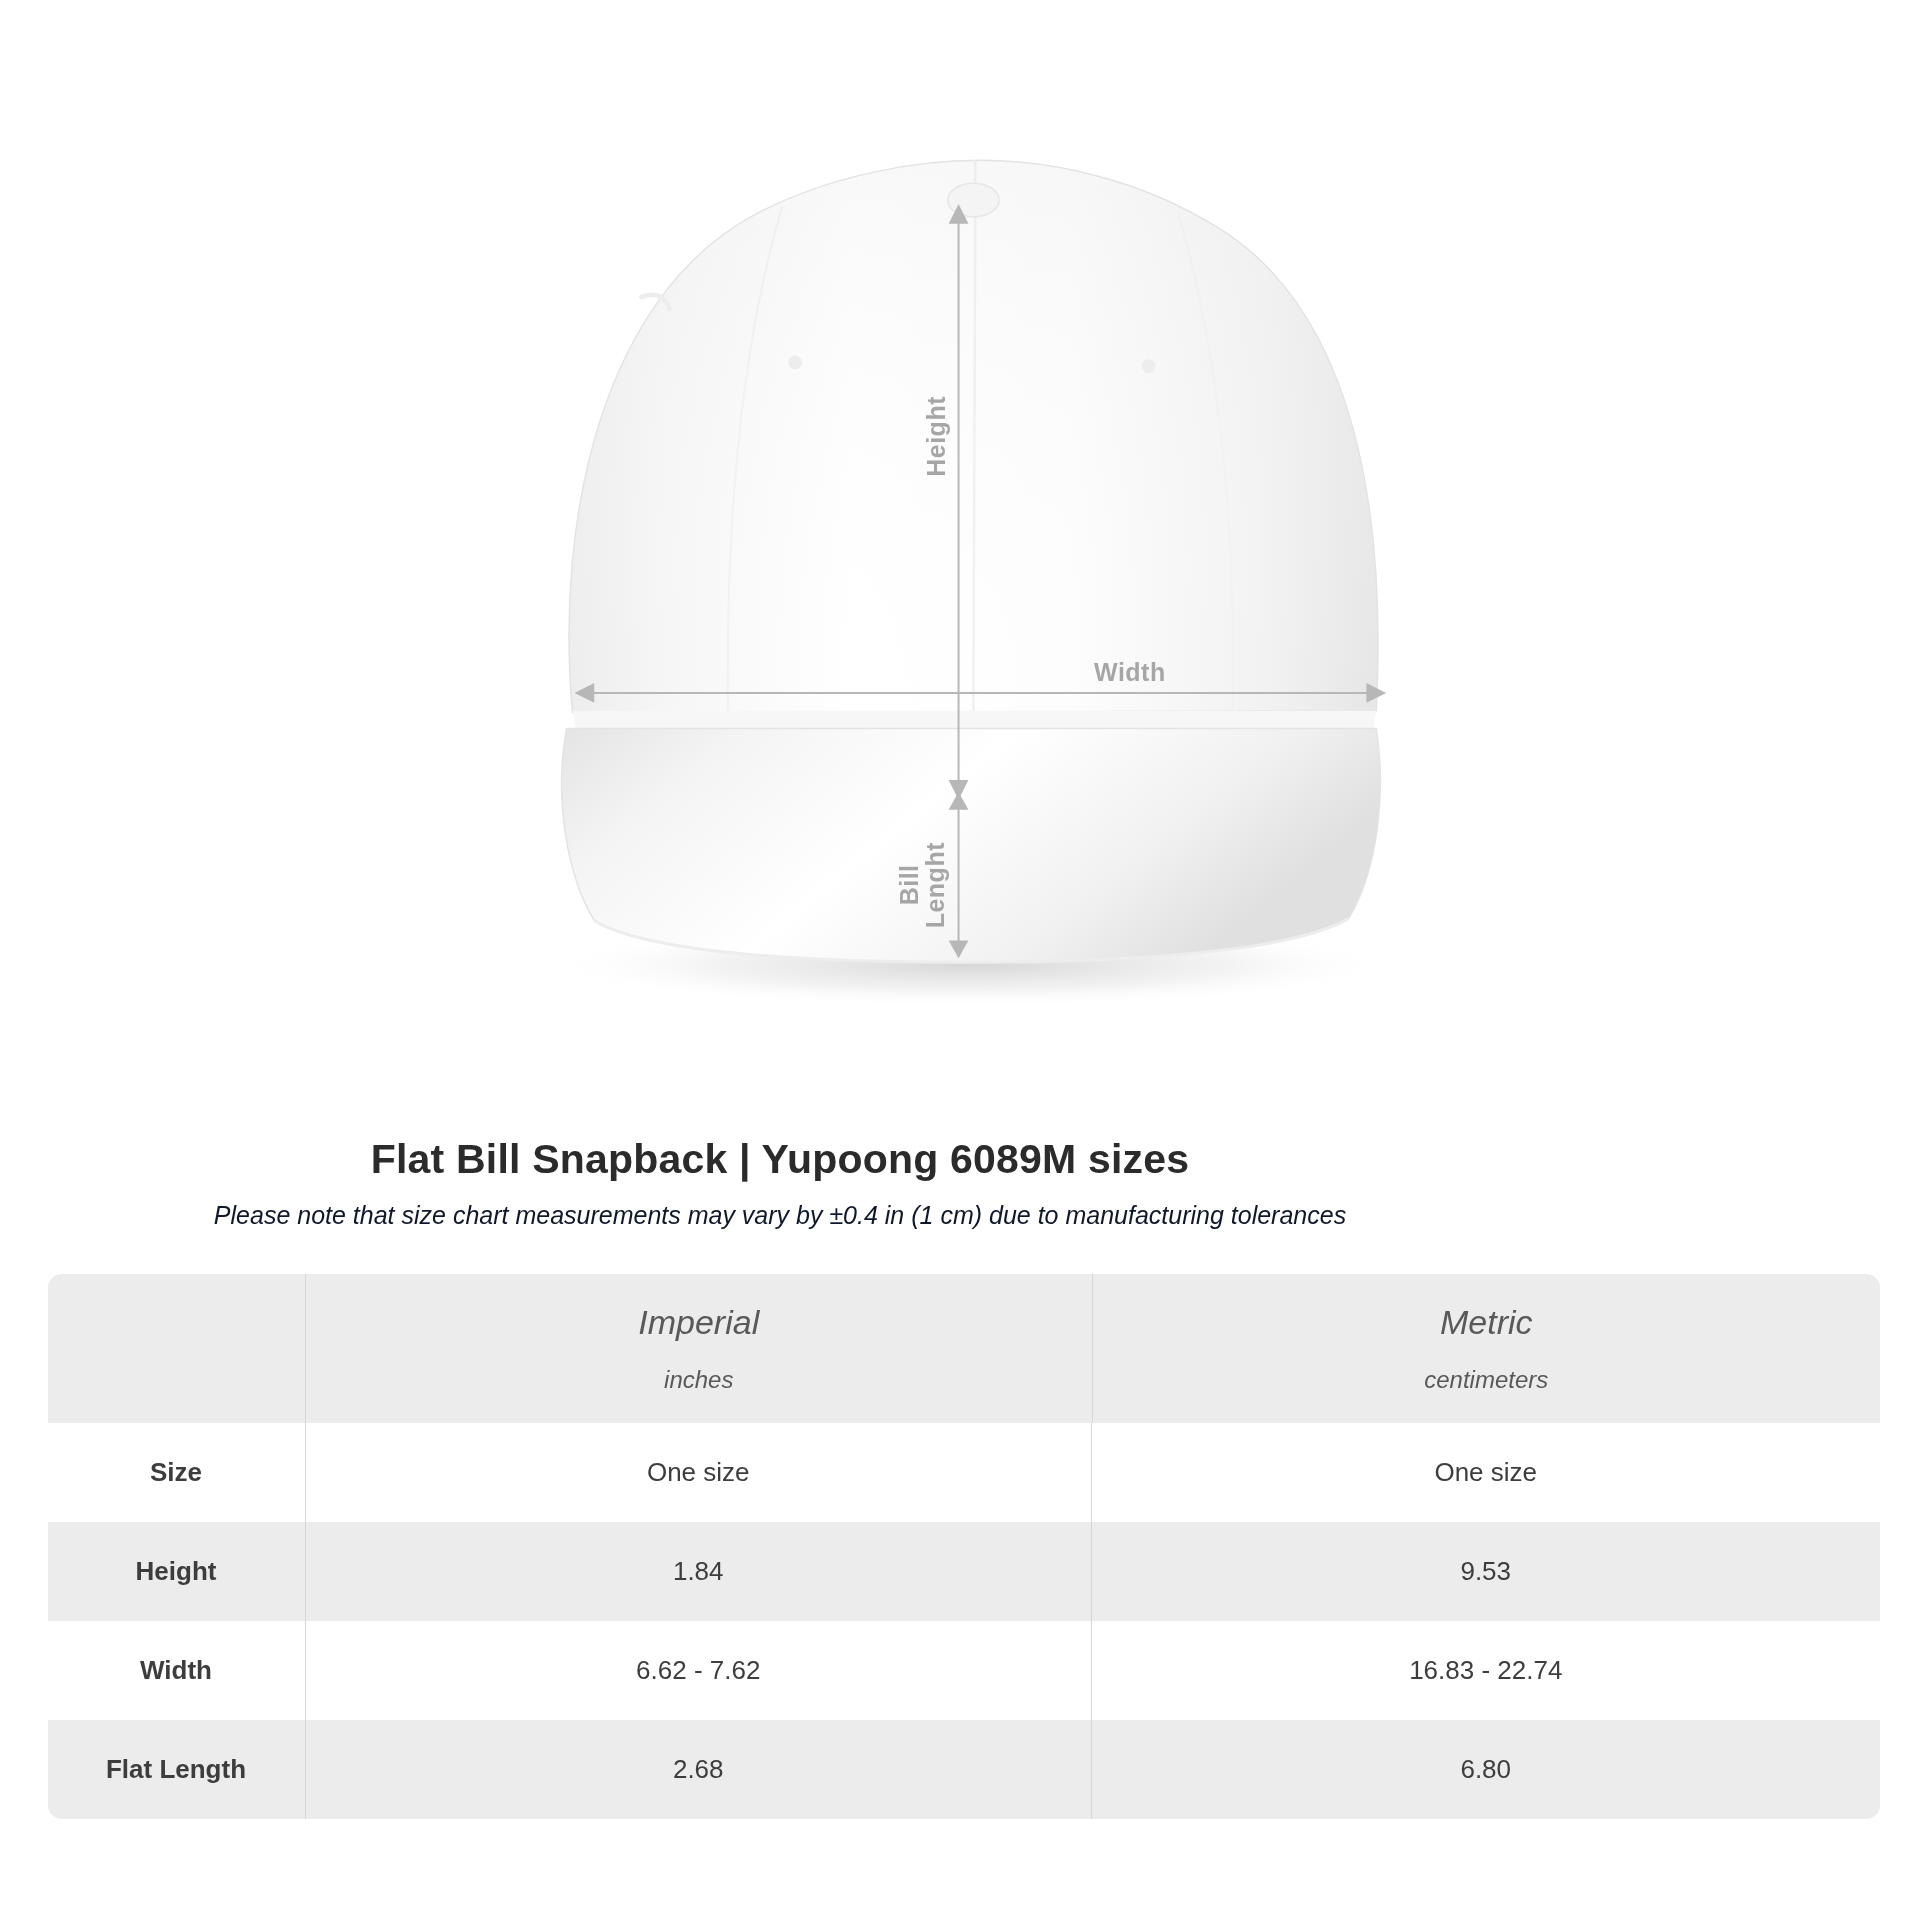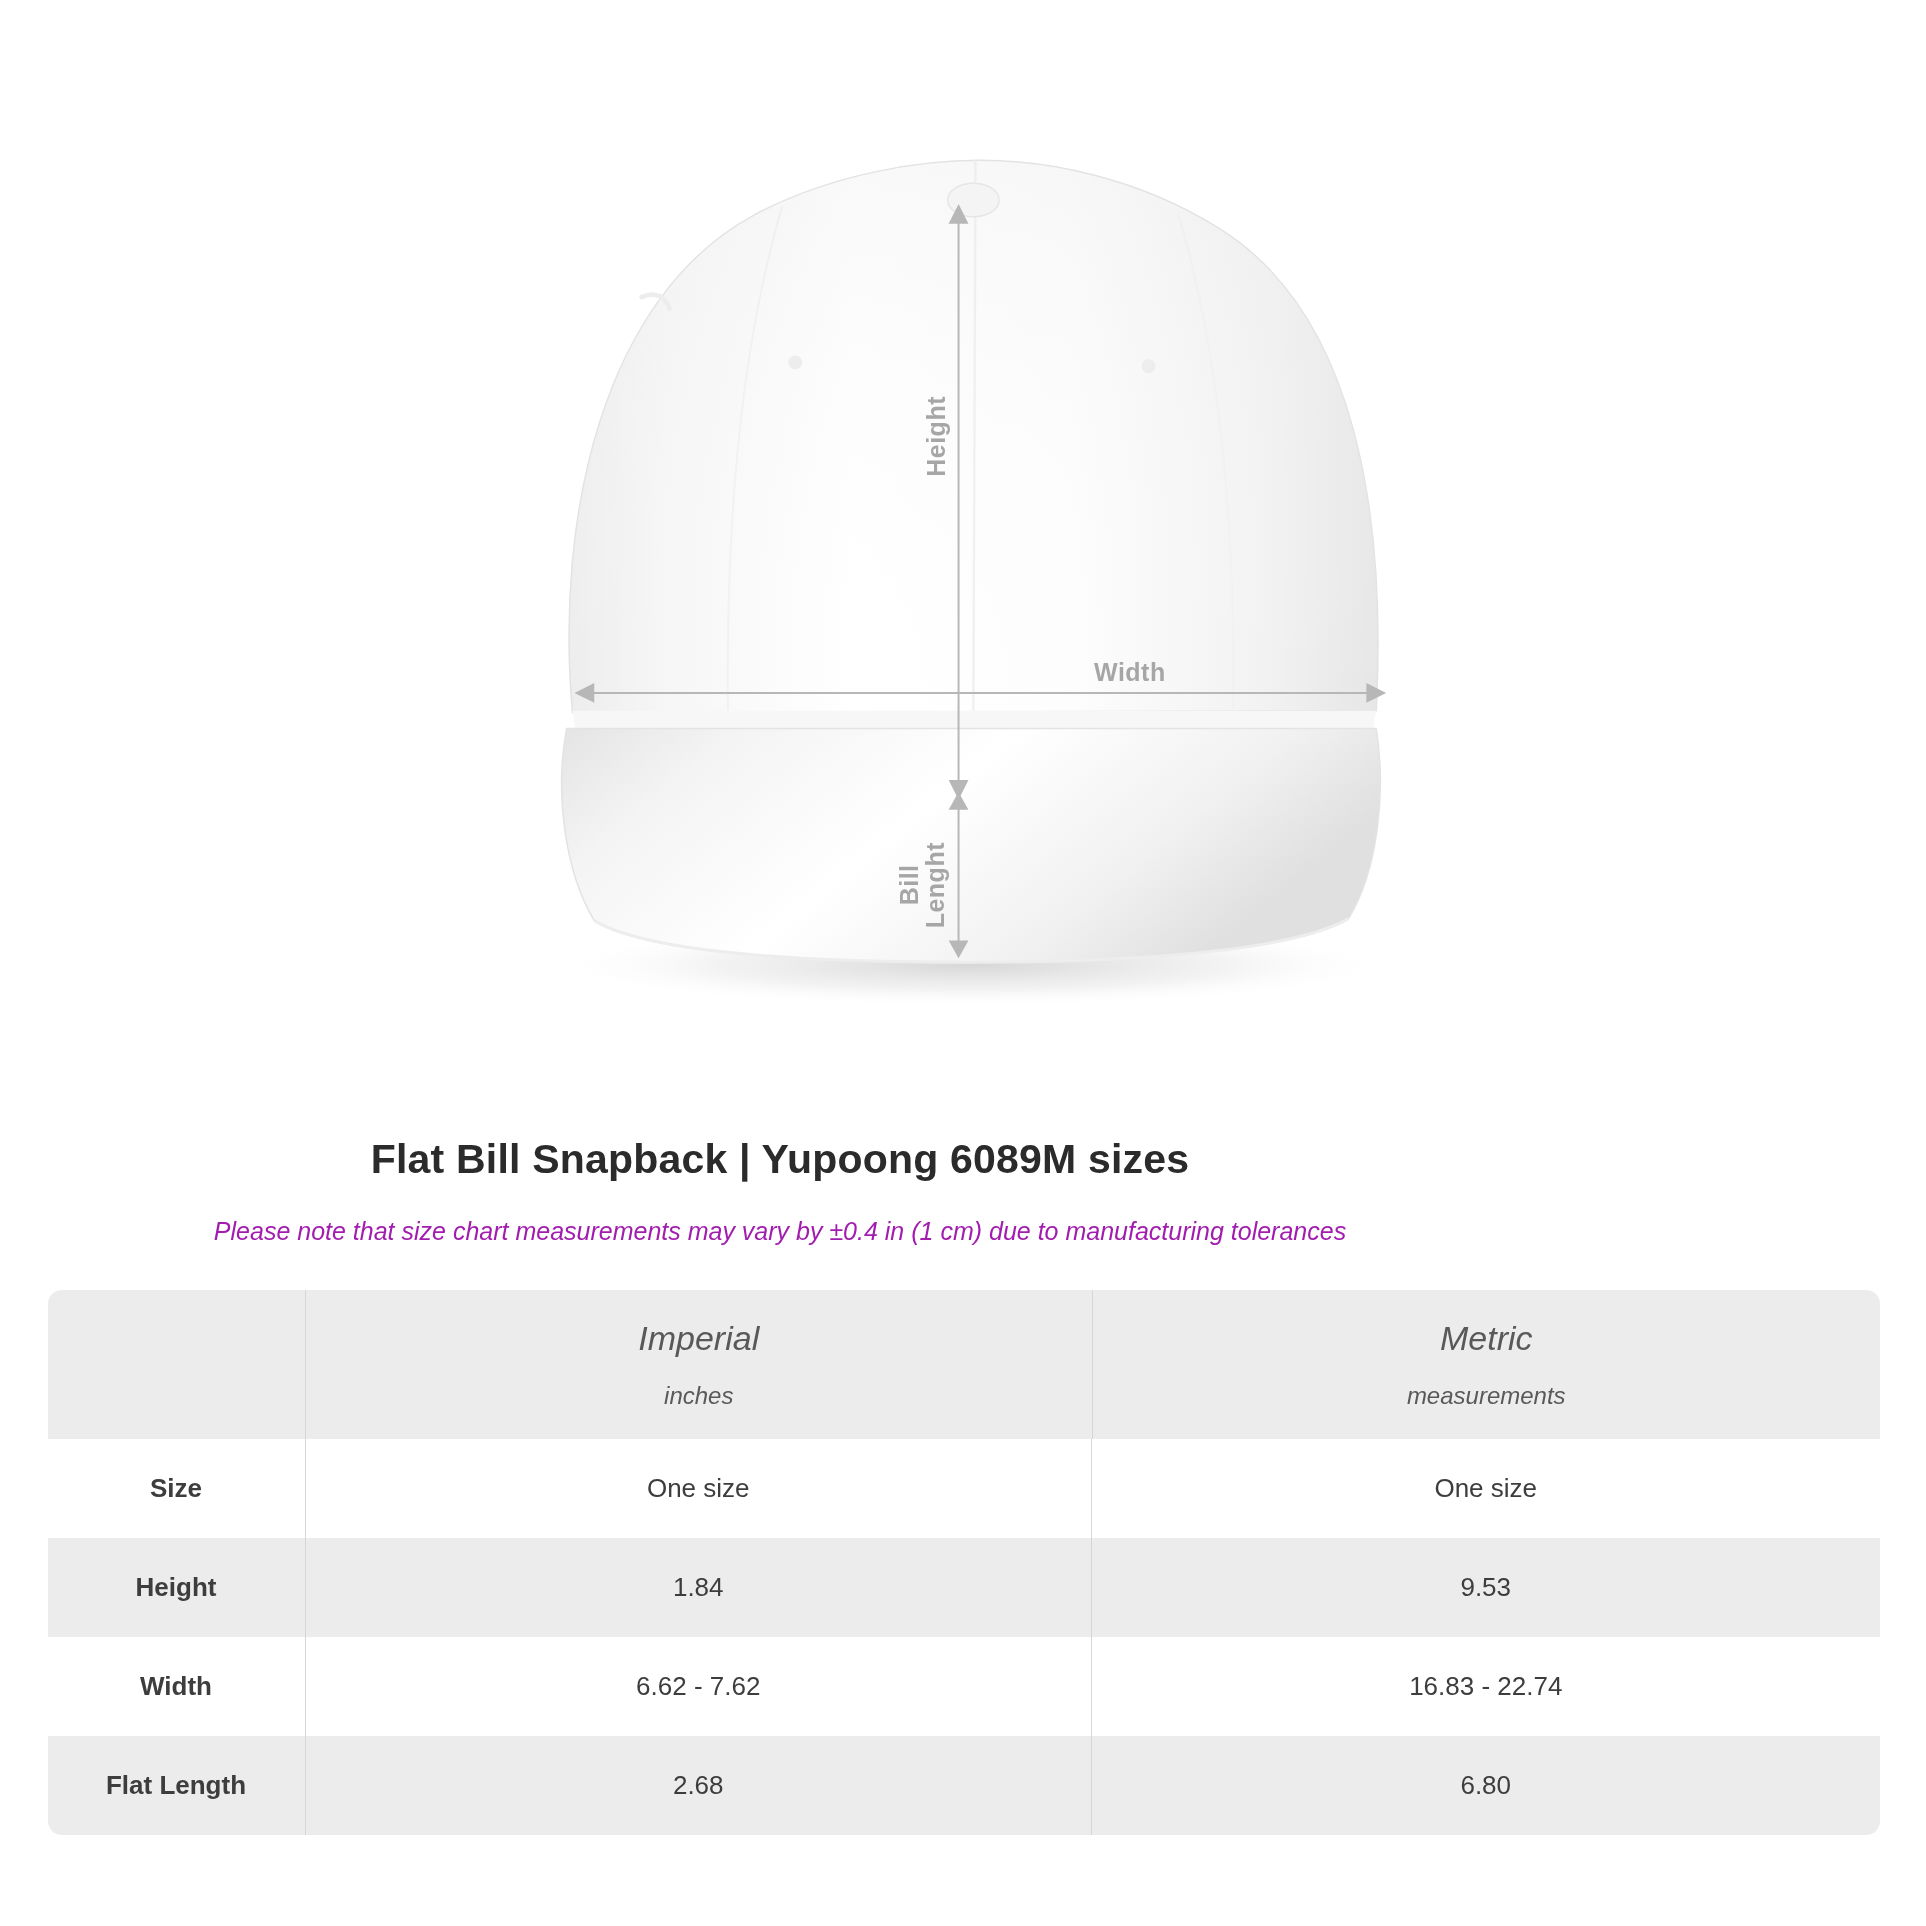--- a/index.html
+++ b/index.html
@@ -56,24 +56,24 @@
     text-align: center;
     margin-top: 57px;
   }
   .chart-title {
     font-size: 41px;
     font-weight: bold;
     color: #2b2b2b;
     letter-spacing: 0.2px;
   }
   .chart-note {
-    margin-top: 34px;
+    margin-top: 18px;
     font-size: 25px;
     font-style: italic;
-    color: #a21caf;
+    color: #0f172a;
   }
 
   
   .table-wrap {
     margin: 44px auto 0 auto;
     width: 1832px;
   }
   table.size-table {
     width: 100%;
     border-collapse: separate;
@@ -233,21 +233,21 @@
     <table class="size-table">
       <tbody>
           <tr class="hdr-row">
         <td style="width:257px"></td>
         <td class="col-sep-l">
           <div class="hdr-main">Imperial</div>
           <div class="hdr-sub">inches</div>
         </td>
         <td class="col-sep-l">
           <div class="hdr-main">Metric</div>
-          <div class="hdr-sub">measurements</div>
+          <div class="hdr-sub">centimeters</div>
         </td>
       </tr>
 
       <tr class="body-row plain">
         <td class="row-label">Size</td>
         <td class="cell-imp">One size</td>
         <td>One size</td>
       </tr>
 
       <tr class="body-row shaded">

